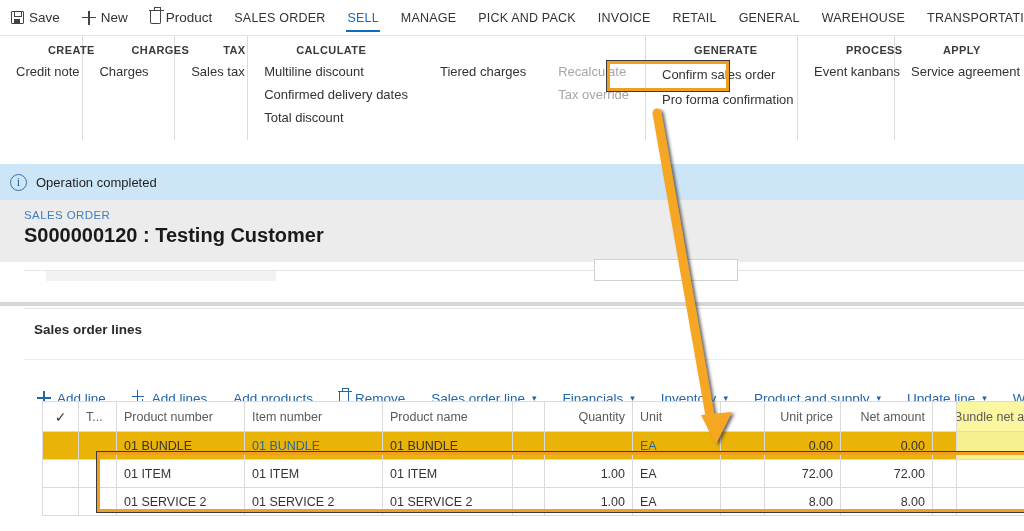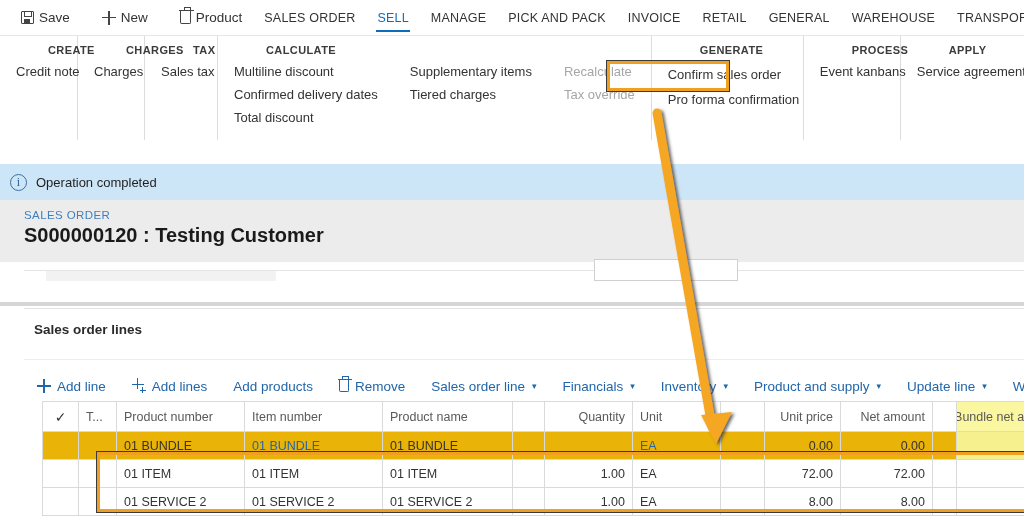--- a/index.html
+++ b/index.html
@@ -25,21 +25,20 @@
     background: #ffffff;
     border-bottom: 1px solid #e6e6e6;
     display: flex; align-items: stretch;
     white-space: nowrap;
   }
   .cmd {
     display: flex; align-items: center; gap: 5px;
     padding: 0 11px;
     font-size: 13.5px; color: #333333;
     cursor: default;
-    margin-left: 10px;
   }
   .cmd-sep {
     width: 1px; background: #e0e0e0;
     margin: 7px 0;
   }
   .tab {
     display: flex; align-items: center;
     padding: 0 11px;
     font-size: 12.5px;
     letter-spacing: .2px;
@@ -198,21 +197,21 @@
   }
   .panel-title {
     position: absolute; left: 10px; top: 13px;
     font-size: 13.5px; font-weight: bold; color: #2b2b2b;
   }
   .panel-divider {
     position: absolute; left: 0; top: 50px; width: 1000px;
     height: 1px; background: #ededed;
   }
   .actionbar {
-    position: absolute; left: 0; top: 60px;
+    position: absolute; left: 0; top: 72px;
     width: 1000px; height: 34px;
     display: flex; align-items: center;
     white-space: nowrap;
     overflow: hidden;
   }
   .act {
     display: flex; align-items: center; gap: 6px;
     font-size: 13.5px; color: #2266aa;
     padding: 0 13px;
     cursor: default;
@@ -397,21 +396,20 @@
 
     <div class="rgroup">
       <div class="ghead">CALCULATE</div>
       <div class="gcols">
         <div class="gcol">
           <div class="gitem">Multiline discount</div>
           <div class="gitem">Confirmed delivery dates</div>
           <div class="gitem">Total discount</div>
         </div>
         <div class="gcol">
-          <div class="gitem">Supplementary items</div>
           <div class="gitem">Tiered charges</div>
         </div>
         <div class="gcol">
           <div class="gitem dim">Recalculate</div>
           <div class="gitem dim">Tax override</div>
         </div>
       </div>
     </div>
 
     <div class="rgroup" style="min-width:152px">

